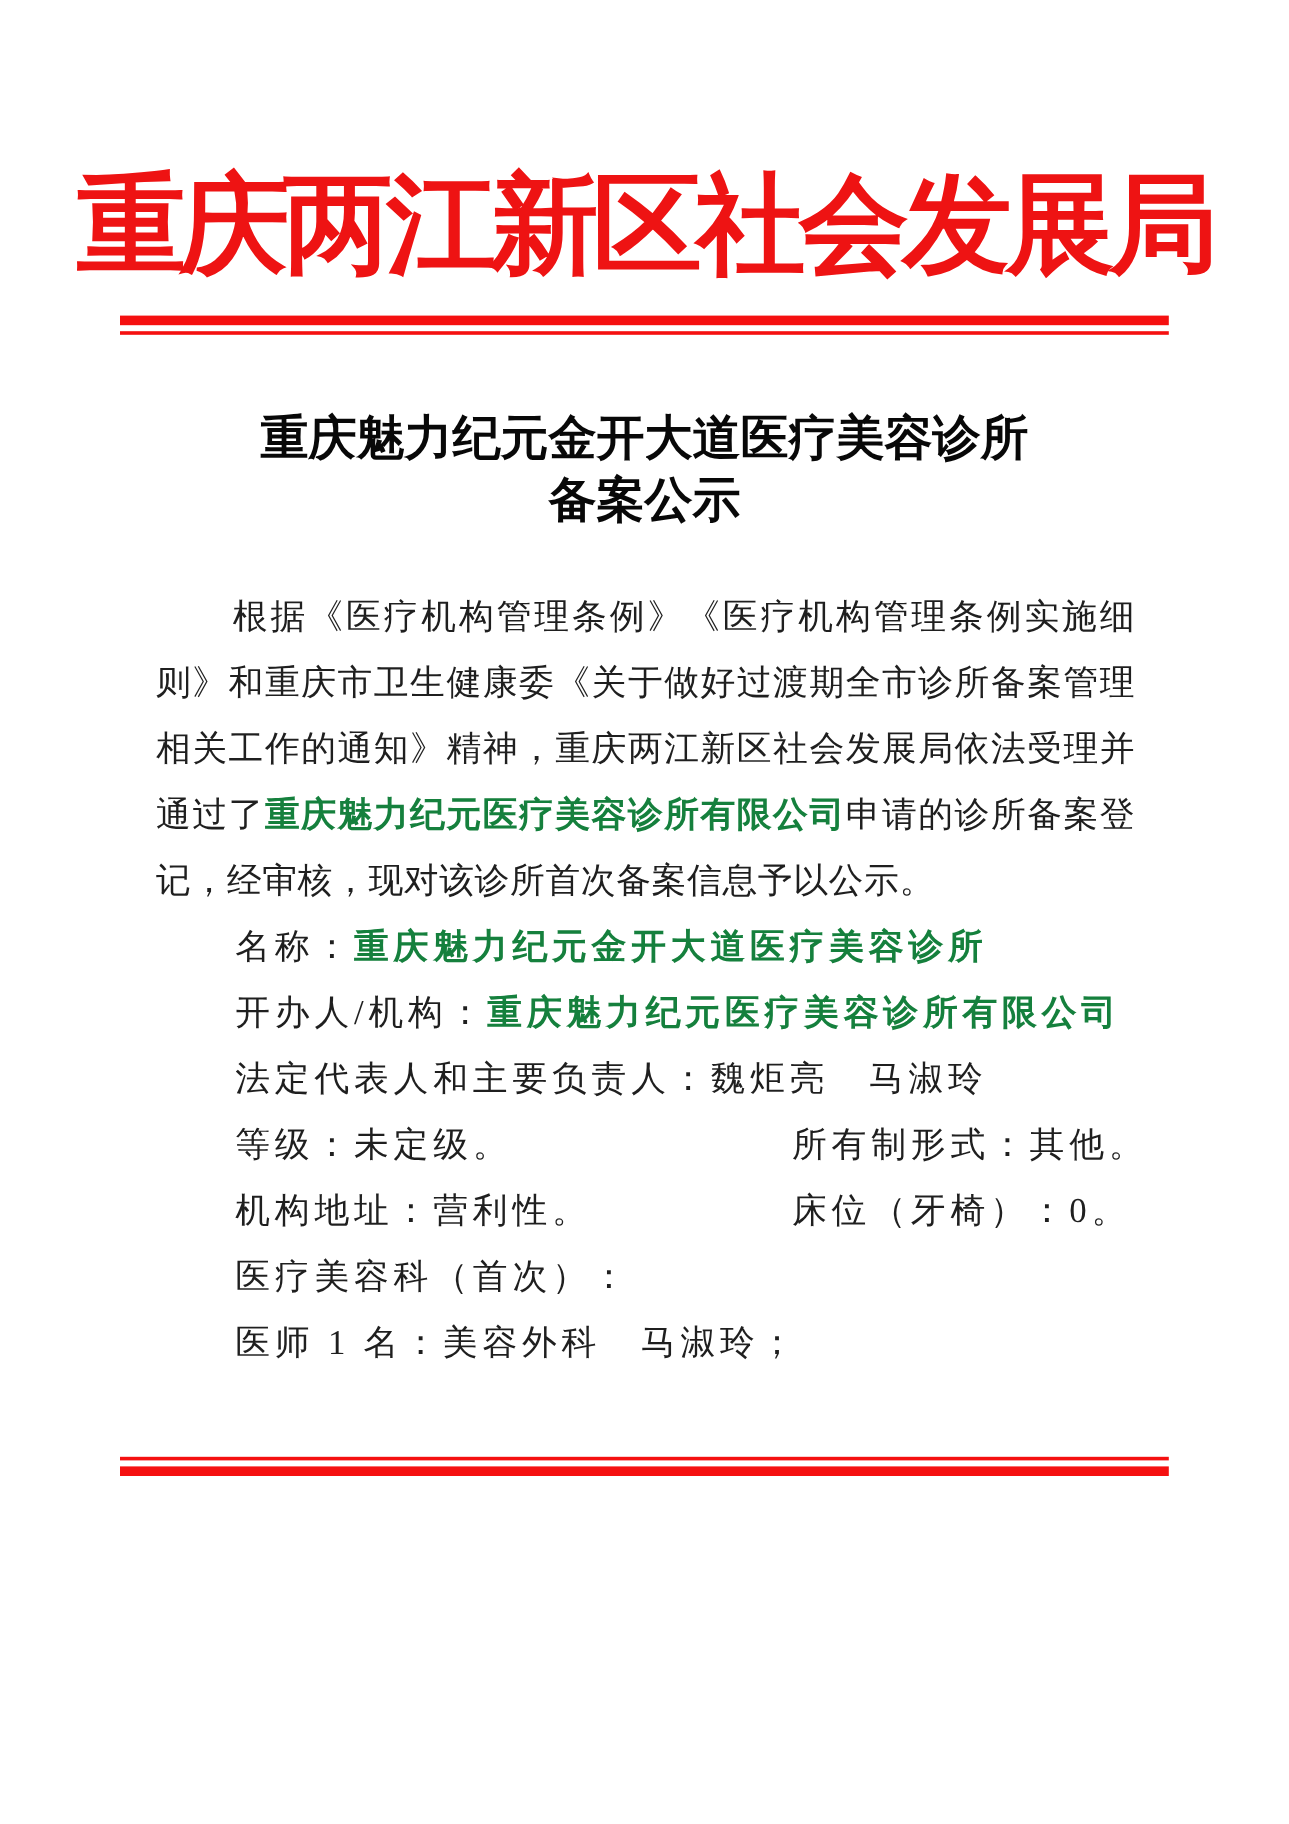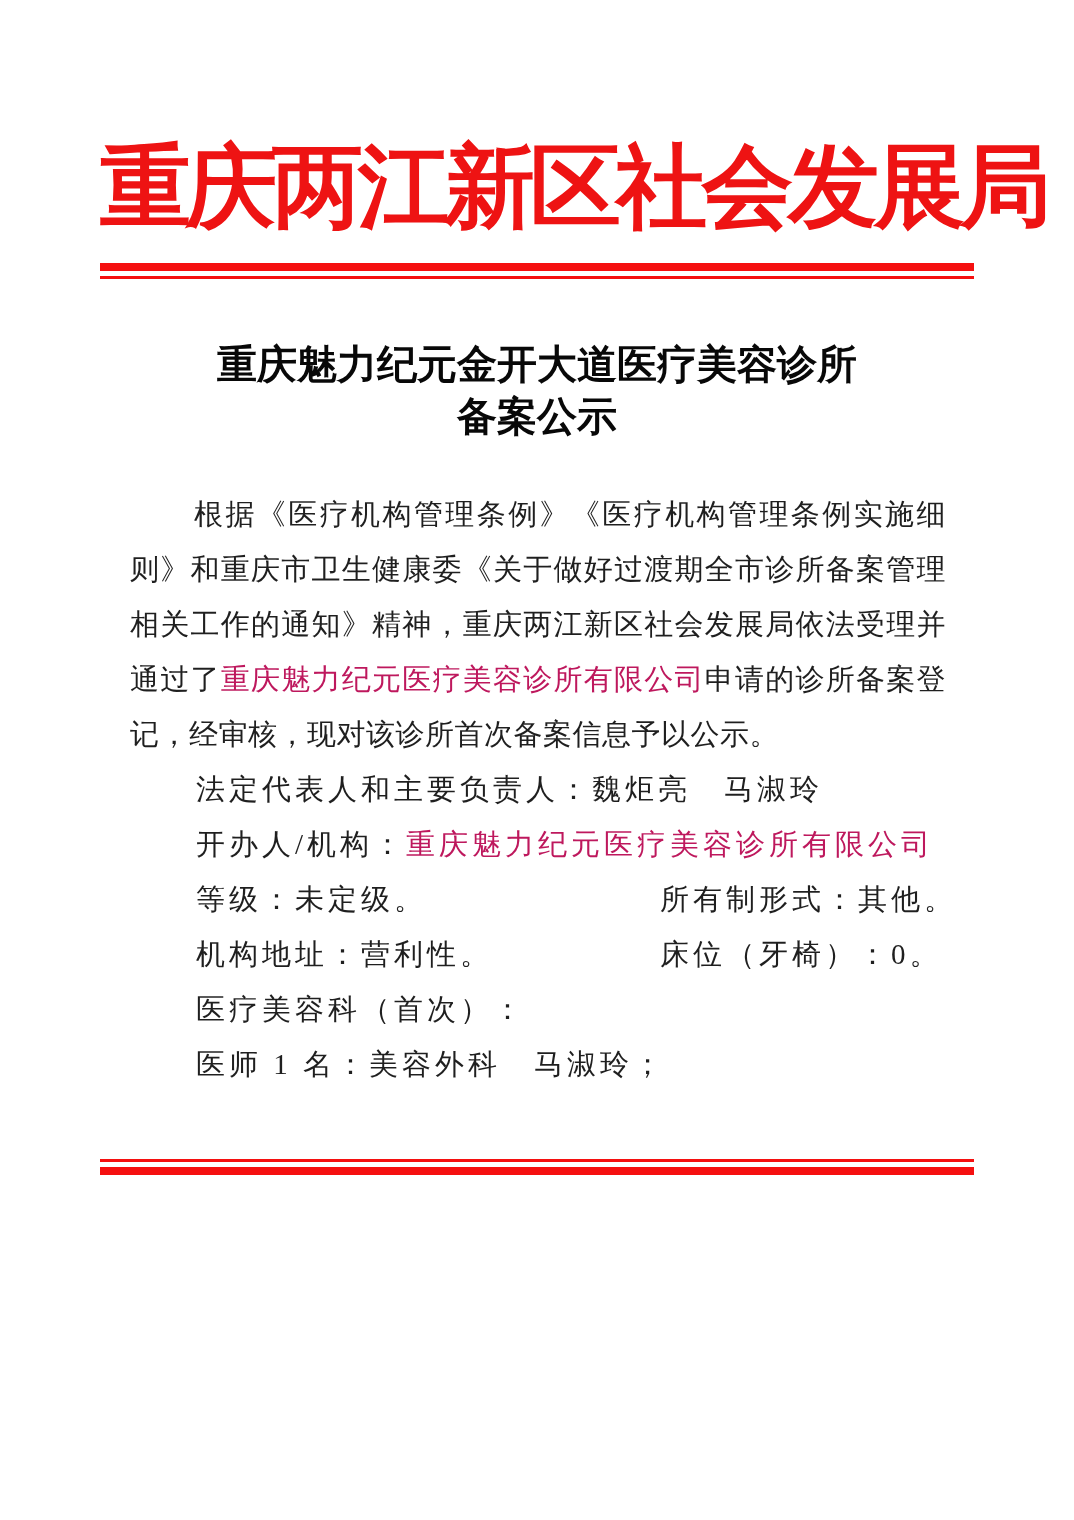--- a/index.html
+++ b/index.html
@@ -6,21 +6,21 @@
   html, body { background: #ffffff; }
   body {
     width: 1074px; height: 1520px;
     font-family: "Liberation Serif", "DejaVu Serif", serif;
     color: #1a1a1a;
     overflow: hidden;
   }
   .page { width: 1074px; height: 1520px; position: relative; background: #ffffff; }
 
   
-  .banner { margin: 140px 100px 0; text-align: left; }
+  .banner { margin: 140px 64px 0; text-align: left; }
   .banner-text {
     color: #ee1313;
     font-size: 91px;
     line-height: 1.05;
     font-weight: 700;
     letter-spacing: -5px;
     white-space: nowrap;
   }
 
   
@@ -47,21 +47,21 @@
   
   .body-paragraph {
     margin: 44px 128px 0 130px;
     font-size: 29px;
     line-height: 55px;
     text-align: justify;
     text-indent: 64px;
     letter-spacing: 0.5px;
     color: #1f1f1f;
   }
-  .bold { font-weight: 400; color: #be185d; }
+  .bold { font-weight: 700; color: #15803d; }
 
   
   .fields { margin: 0 124px 0 130px; }
   .field {
     padding-left: 66px;
     font-size: 29px;
     line-height: 55px;
     letter-spacing: 4px;
     white-space: nowrap;
     color: #1f1f1f;
@@ -84,25 +84,26 @@
 
   <div class="doc-title">
     <div>重庆魅力纪元金开大道医疗美容诊所</div>
     <div>备案公示</div>
   </div>
 
   <p class="body-paragraph"><span>根据《医疗机构管理条例》《医疗机构管理条例实施细则》和重庆市卫生健康委《关于做好过渡期全市诊所备案管理相关工作的通知》精神，重庆两江新区社会发展局依法受理并通过了</span><span class="bold">重庆魅力纪元医疗美容诊所有限公司</span><span>申请的诊所备案登记，经审核，现对该诊所首次备案信息予以公示。</span></p>
 
   <div class="fields">
 
+    <div class="field"><span>名称：</span><span class="bold">重庆魅力纪元金开大道医疗美容诊所</span></div>
 
 
+    <div class="field"><span>开办人/机构：</span><span class="bold">重庆魅力纪元医疗美容诊所有限公司</span></div>
+
     <div class="field"><span>法定代表人和主要负责人：</span><span>魏炬亮　马淑玲</span></div>
-
-    <div class="field"><span>开办人/机构：</span><span class="bold">重庆魅力纪元医疗美容诊所有限公司</span></div>
 
 
     <div class="field"><span class="col-left"><span>等级：</span><span>未定级。</span></span><span><span>所有制形式：</span><span>其他。</span></span></div>
 
     <div class="field"><span class="col-left"><span>机构地址：</span><span>营利性。</span></span><span><span>床位（牙椅）：</span><span>0。</span></span></div>
 
 
     <div class="field"><span>医疗美容科（首次）：</span></div>
 
     <div class="field"><span>医师 1 名：</span><span>美容外科　马淑玲；</span></div>

